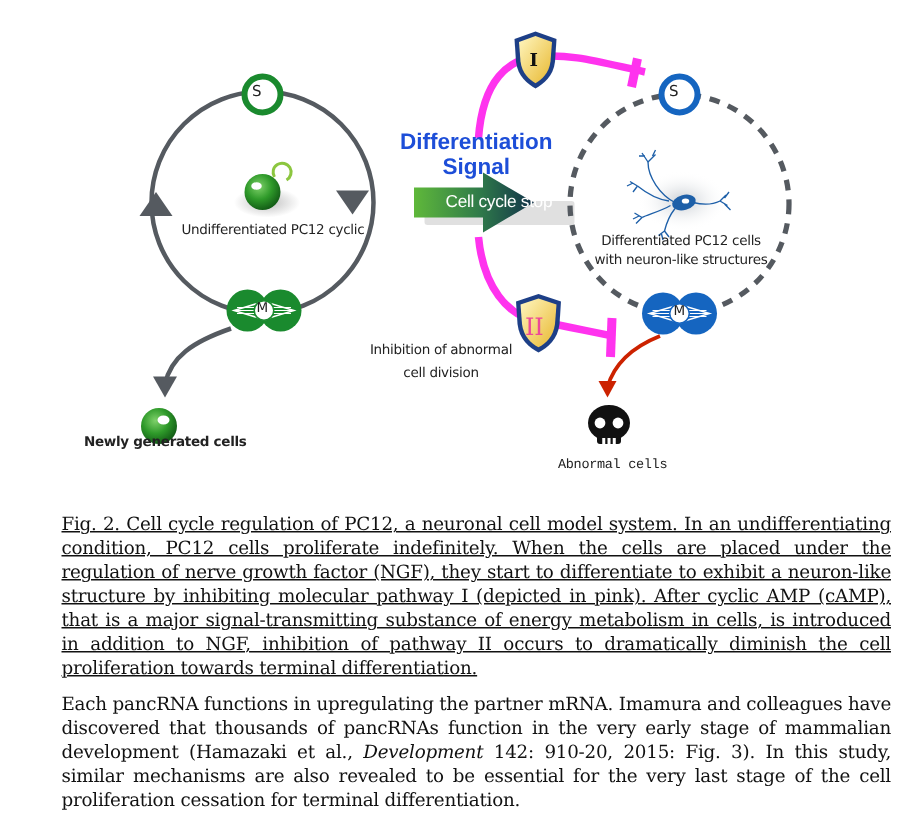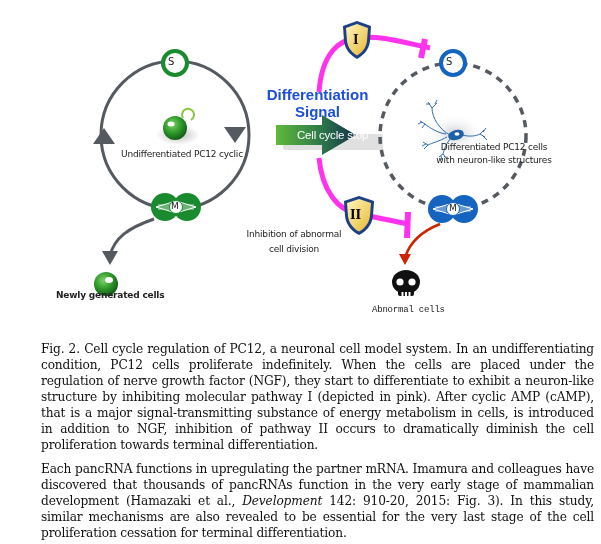--- a/index.html
+++ b/index.html
@@ -139,34 +139,34 @@
   <span class="lbl" style="left:121px;top:149px;">Undifferentiated PC12 cyclic</span>
   <span class="lbl" style="left:56px;top:290px;font-weight:bold;">Newly generated cells</span>
 
   <div class="sigtitle" style="left:250px;top:86px;width:135px;">
     <div>Differentiation</div>
     <div>Signal</div>
   </div>
   <span class="lbl" style="left:277px;top:129px;color:#ffffff;font-family:'Liberation Sans',sans-serif;font-size:11.5px;padding-left:20px;">Cell cycle stop</span>
 
   <span class="lbl" style="left:353px;top:33px;font-family:'DejaVu Serif',serif;font-weight:bold;font-size:12px;color:#111;">I</span>
-  <span class="lbl" style="left:350px;top:208px;font-family:'DejaVu Serif',serif;font-weight:bold;font-size:12px;color:#000000;">II</span>
+  <span class="lbl" style="left:350px;top:208px;font-family:'DejaVu Serif',serif;font-weight:normal;font-size:16px;color:#ec4899;">II</span>
 
   <span class="lbl" style="left:446px;top:56px;font-size:10px;">S</span>
   <span class="lbl" style="left:449px;top:203px;font-size:9px;">M</span>
-  <div class="lbl center" style="left:393px;top:141px;width:122px;line-height:13px;margin-left:40px;">
+  <div class="lbl center" style="left:393px;top:155px;width:122px;line-height:13px;">
     <div>Differentiated PC12 cells</div>
     <div>with neuron-like structures</div>
   </div>
   <div class="lbl center" style="left:237px;top:227px;width:114px;line-height:15px;">
     <div>Inhibition of abnormal</div>
     <div>cell division</div>
   </div>
   <span class="lbl" style="left:372px;top:305px;font-family:Liberation Mono, monospace;">Abnormal cells</span>
 </div>
 
-<div class="caption" style="top:341px;">
+<div class="caption" style="top:341px;text-decoration:underline;">
   <p>Fig. 2. Cell cycle regulation of PC12, a neuronal cell model system. In an undifferentiating condition, PC12 cells proliferate indefinitely. When the cells are placed under the regulation of nerve growth factor (NGF), they start to differentiate to exhibit a neuron-like structure by inhibiting molecular pathway I (depicted in pink). After cyclic AMP (cAMP), that is a major signal-transmitting substance of energy metabolism in cells, is introduced in addition to NGF, inhibition of pathway II occurs to dramatically diminish the cell proliferation towards terminal differentiation.</p>
 </div>
 
 <div class="caption" style="top:461px;">
   <p><span>Each pancRNA functions in upregulating the partner mRNA. Imamura and colleagues have discovered that thousands of pancRNAs function in the very early stage of mammalian development (Hamazaki et al., </span><em>Development</em><span> 142: 910-20, 2015: Fig. 3). In this study, similar mechanisms are also revealed to be essential for the very last stage of the cell proliferation cessation for terminal differentiation.</span></p>
 </div>
 
 </body></html>

